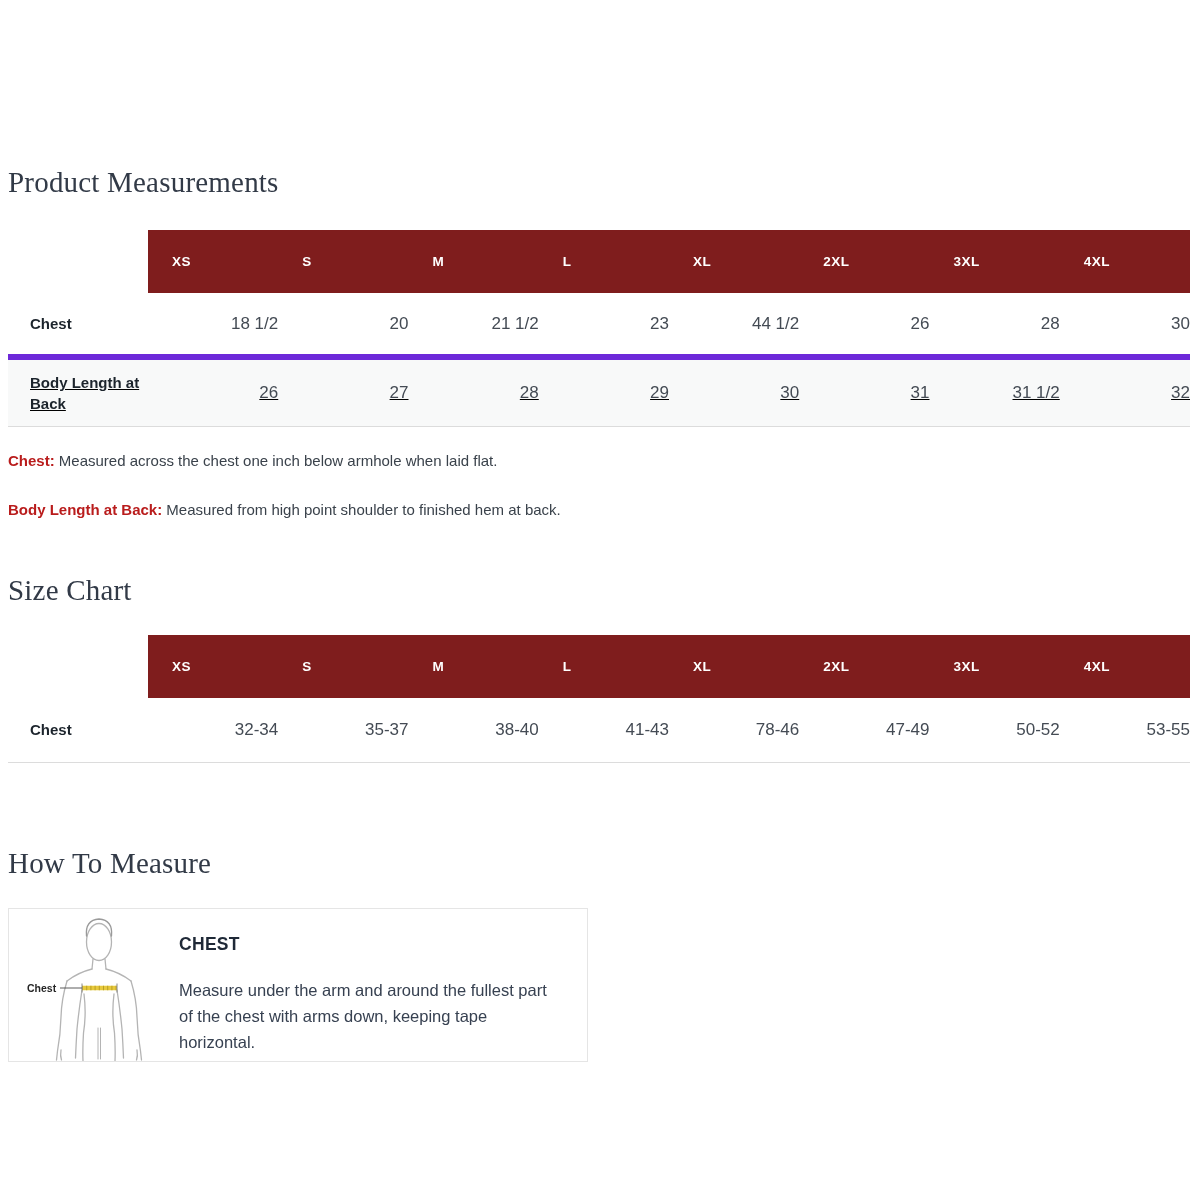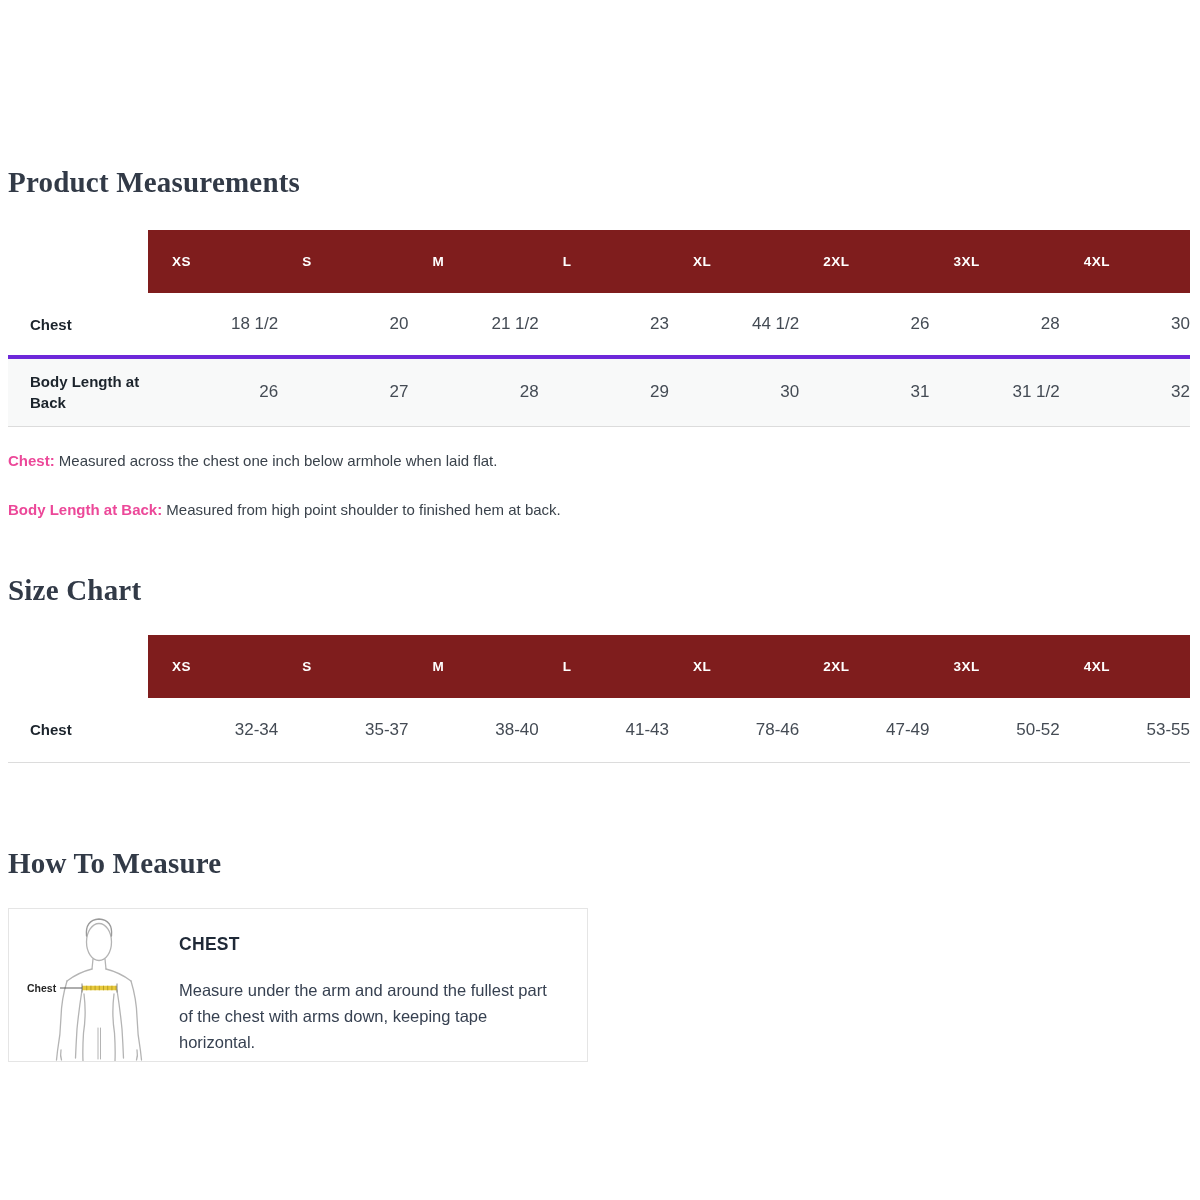--- a/index.html
+++ b/index.html
@@ -5,21 +5,21 @@
   html,body{margin:0;padding:0;background:#ffffff;}
   body{
     width:1200px;height:1200px;overflow:hidden;
     font-family:"Liberation Sans", sans-serif;
     -webkit-font-smoothing:antialiased;
   }
   .page{padding:0 10px 0 8px;}
 
   .section-title{
     font-family:"Liberation Serif", serif;
-    font-weight:700;
+    font-weight:400;
     font-size:29px;
     line-height:33px;
     color:#323a47;
     margin:0;
     letter-spacing:0.2px;
   }
   #pm-title{margin-top:166px;}
   #sc-title{margin-top:54px;}
   #htm-title{margin-top:84px;}
 
@@ -56,37 +56,38 @@
     text-align:right;
     padding:0 0 0 24px;
     font-size:17px;
     font-weight:400;
     color:#444b54;
   }
   tr.pm-row1{height:64px;}
   tr.pm-row2{
     height:69px;
     background:#f8f9f9;
-    border-top:4px solid #6d28d9;
+    border-top:6px solid #6d28d9;
     border-bottom:1px solid #dcdcdc;
+    text-decoration:underline;
   }
   tr.sc-row1{
     height:65px;
     border-bottom:1px solid #dcdcdc;
   }
 
   .notes{margin-top:24px;}
   .note{
     margin:0;
     font-size:15px;
     line-height:20px;
     color:#3a424b;
   }
   .note + .note{margin-top:29px;}
-  .note b{color:#ec4899;}
+  .note b{color:#b91c1c;}
 
   .measure-box{
     margin-top:28px;
     width:578px;
     height:152px;
     border:1px solid #e5e5e5;
     display:flex;
     overflow:hidden;
     background:#ffffff;
   }

